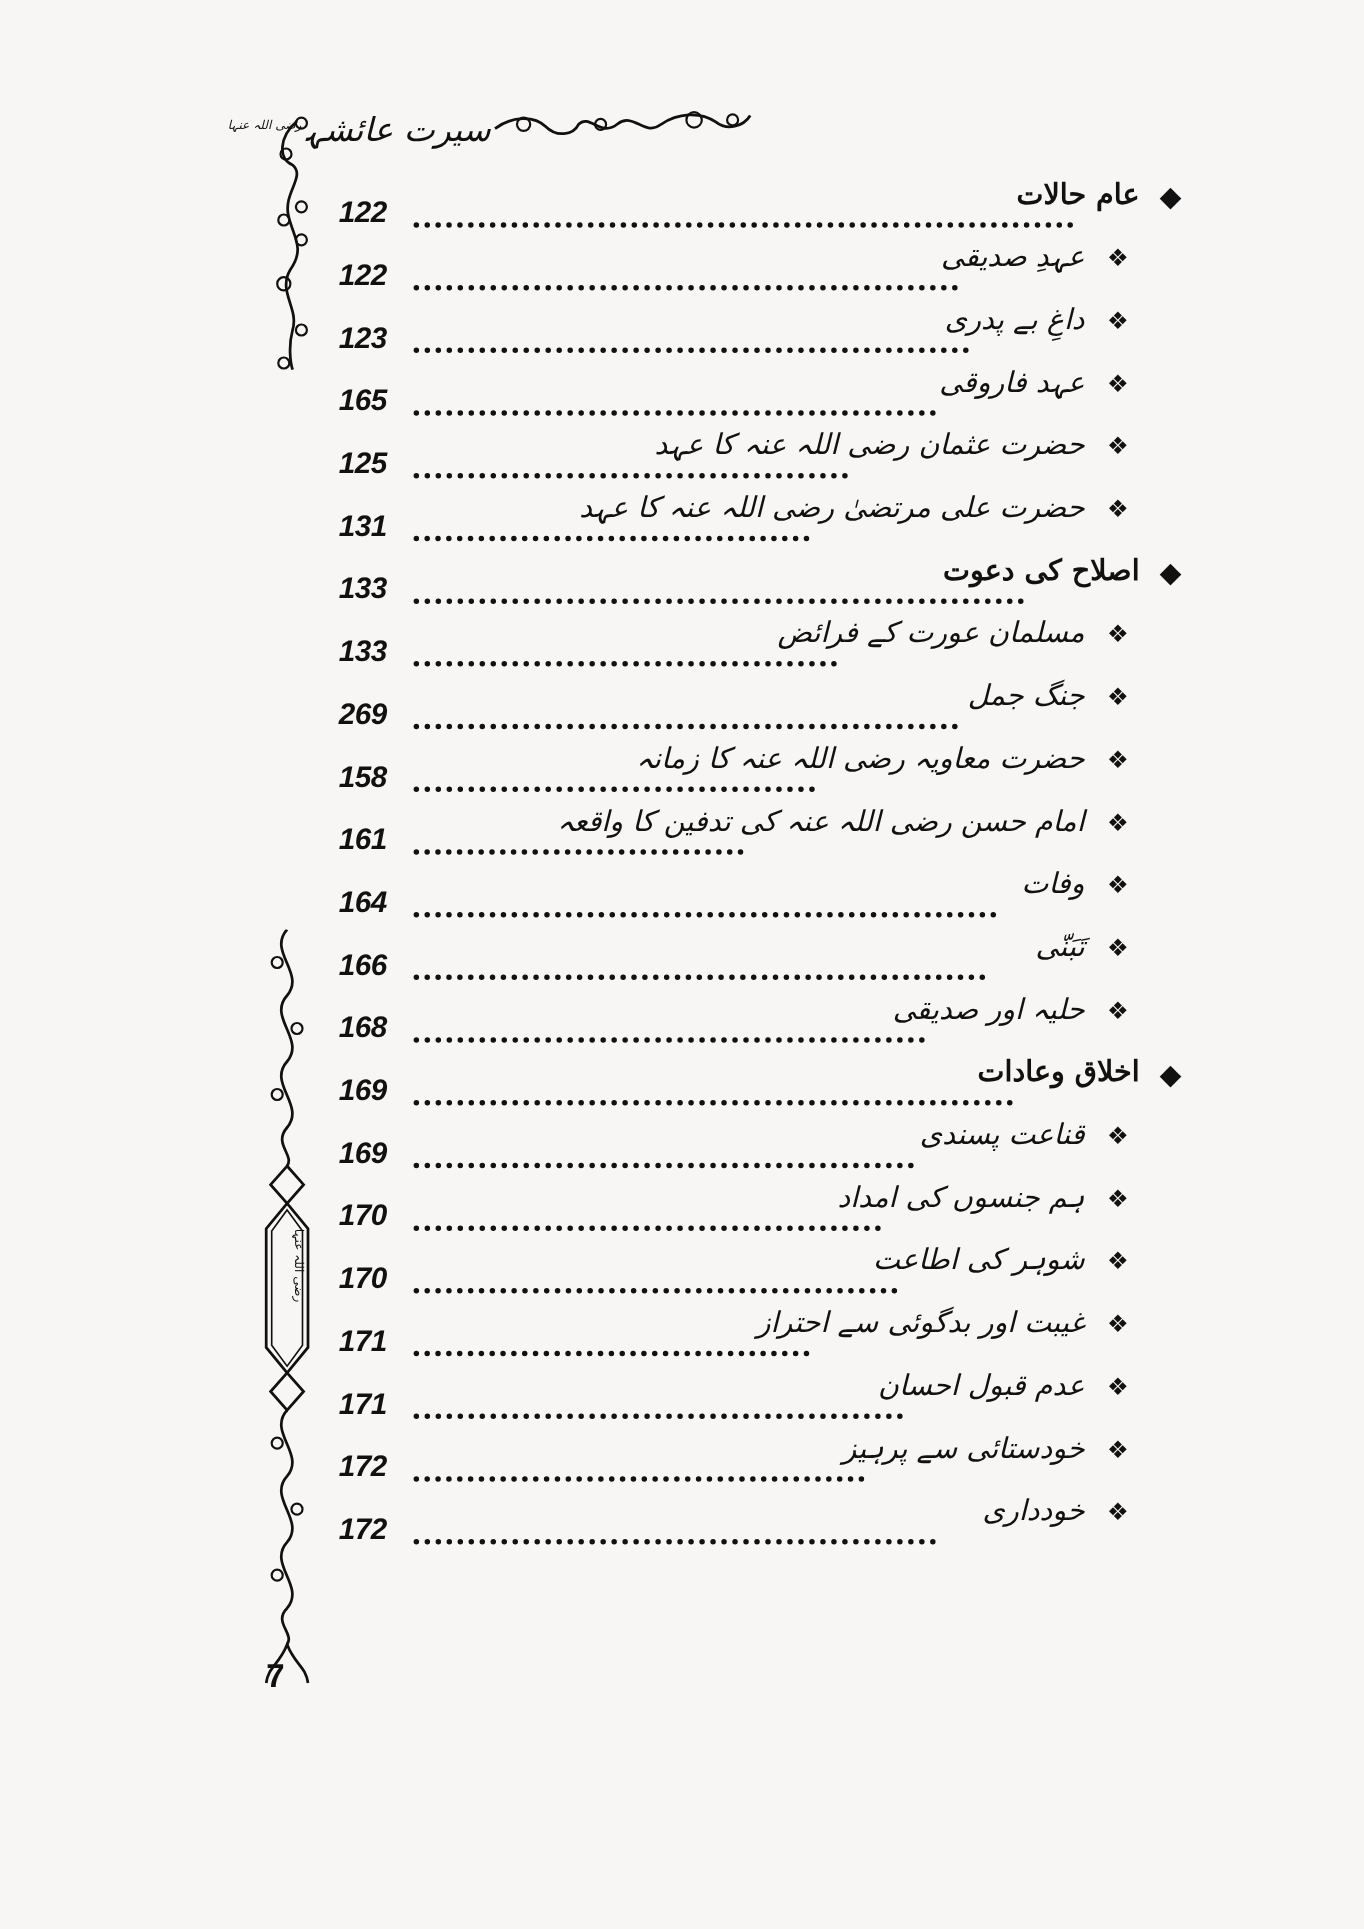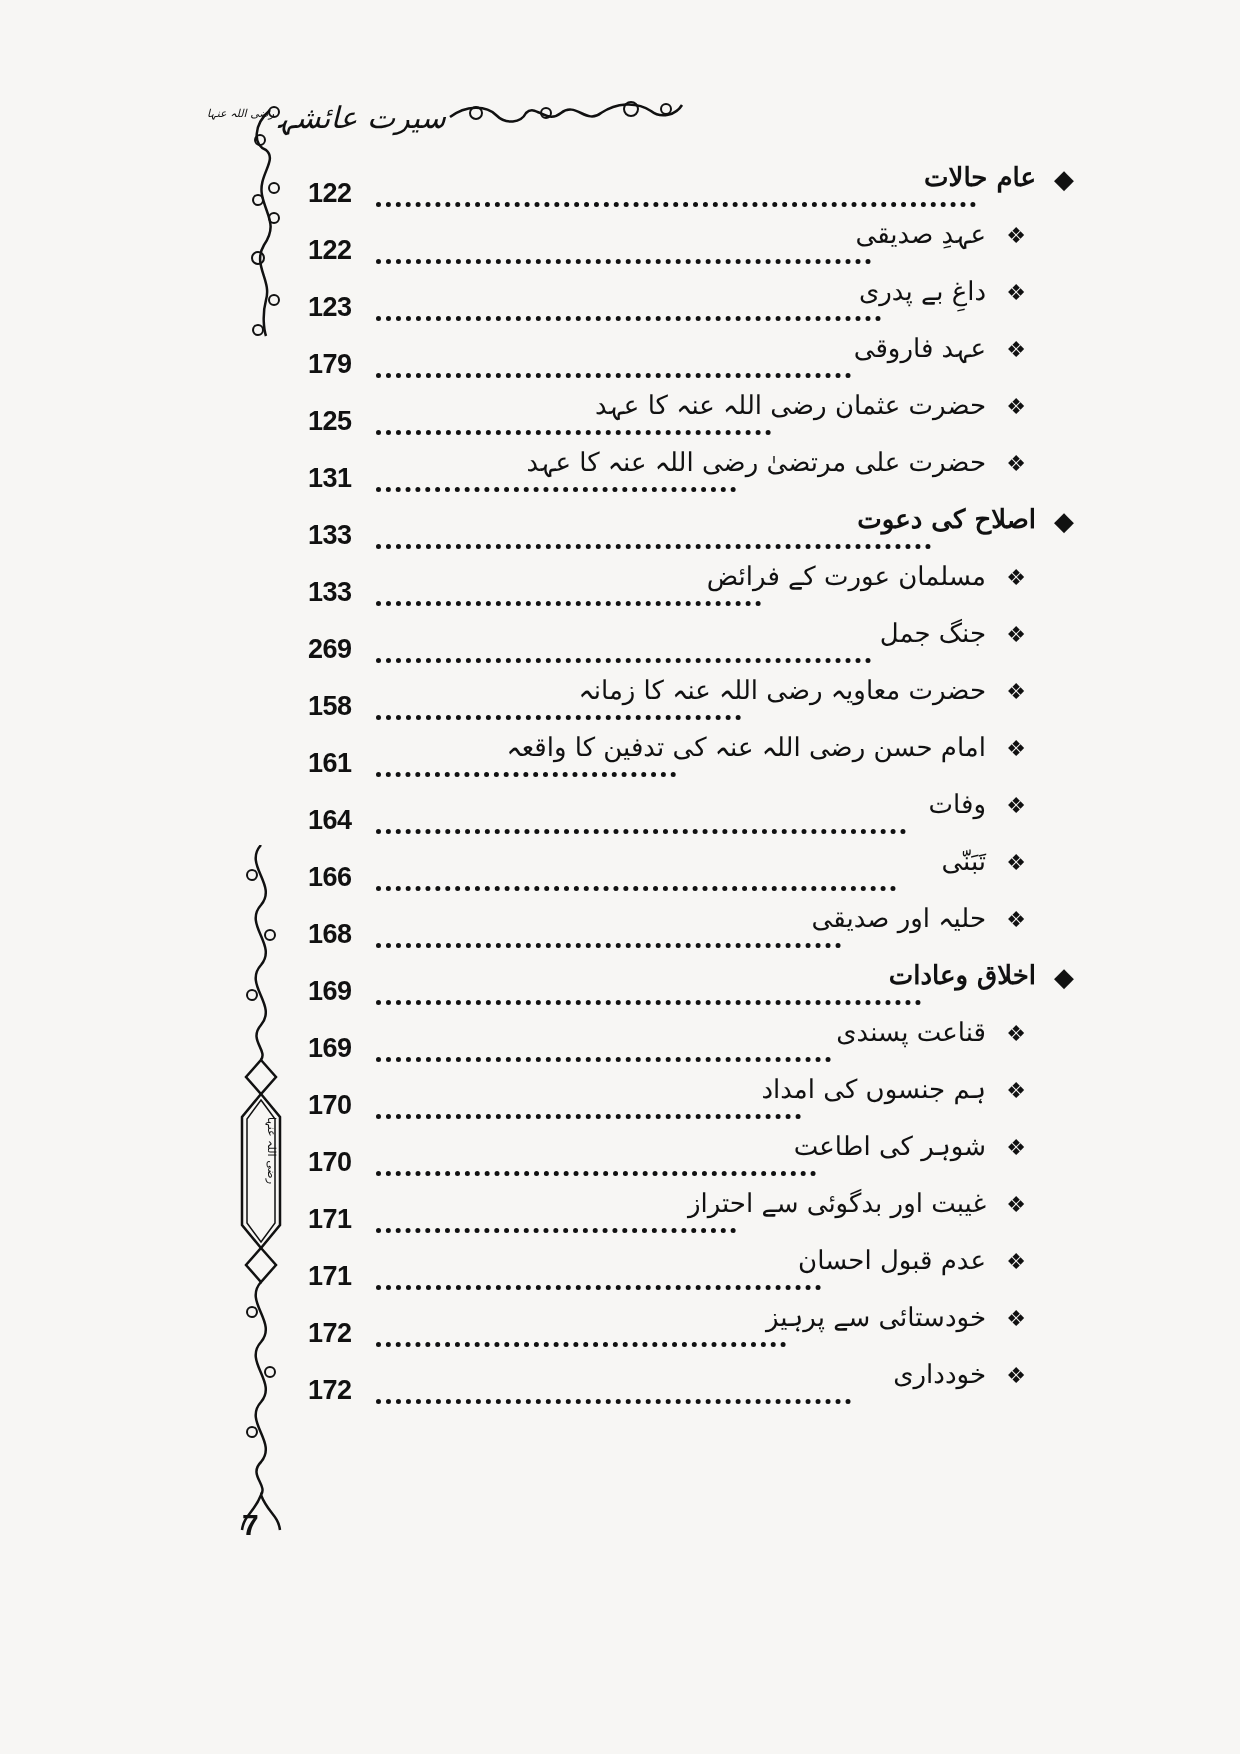--- a/index.html
+++ b/index.html
@@ -27,36 +27,37 @@
       position: absolute; left: 226px; top: 1508px;
       font-family: "Liberation Sans", sans-serif; font-weight: bold; font-size: 30px;
     }
 
     
     .toc { position: absolute; left: 0; top: 0; }
     .row { position: absolute; left: 290px; width: 760px; height: 60px; }
     .row .text {
       position: absolute; top: 0; right: 80px;
       direction: rtl; white-space: nowrap;
-      font-family: "DejaVu Serif", serif; font-size: 26px;
+      font-family: "DejaVu Serif", serif; font-style: italic; font-size: 26px;
       line-height: 34px;
     }
     .row.main .text { right: 30px; font-style: normal; font-weight: bold; }
     .row .marker {
       position: absolute; top: 2px; right: 40px; font-size: 22px; line-height: 34px;
     }
     .row.main .marker { right: -8px; font-size: 26px; }
     .row .dots {
       position: absolute; left: 70px; top: 22px; height: 20px;
       border-bottom: 5px dotted #111;
     }
     .row .pg {
       position: absolute; left: 2px; top: 18px;
       font-family: "Liberation Sans", sans-serif; font-size: 27px; font-weight: bold;
       letter-spacing: -0.5px;
+      font-style: italic;
     }
   </style>
 </head>
 <body>
 
 <div class="page">
 
   <svg class="top-vine" viewBox="0 0 36 240">
     <path d="M22 10 C 5 25, 5 45, 18 50 C 30 60, 10 75, 14 95 C 18 115, 30 125, 16 145 C 4 165, 24 180, 18 200 C 14 215, 16 230, 18 236" fill="none" stroke="#111" stroke-width="2.5"></path>
     <circle cx="26" cy="12" r="5" fill="none" stroke="#111" stroke-width="2"></circle>
@@ -116,21 +117,21 @@
     <div class="row sub" style="top:274px;">
       <span class="marker">❖</span>
       <span class="text">داغِ بے پدری</span>
       <span class="dots" style="width:505px;"></span>
       <span class="pg">123</span>
     </div>
     <div class="row sub" style="top:331px;">
       <span class="marker">❖</span>
       <span class="text">عہد فاروقی</span>
       <span class="dots" style="width:475px;"></span>
-      <span class="pg">179</span>
+      <span class="pg">165</span>
     </div>
     <div class="row sub" style="top:388px;">
       <span class="marker">❖</span>
       <span class="text">حضرت عثمان رضی اللہ عنہ کا عہد</span>
       <span class="dots" style="width:395px;"></span>
       <span class="pg">125</span>
     </div>
     <div class="row sub" style="top:445px;">
       <span class="marker">❖</span>
       <span class="text">حضرت علی مرتضیٰ رضی اللہ عنہ کا عہد</span>

